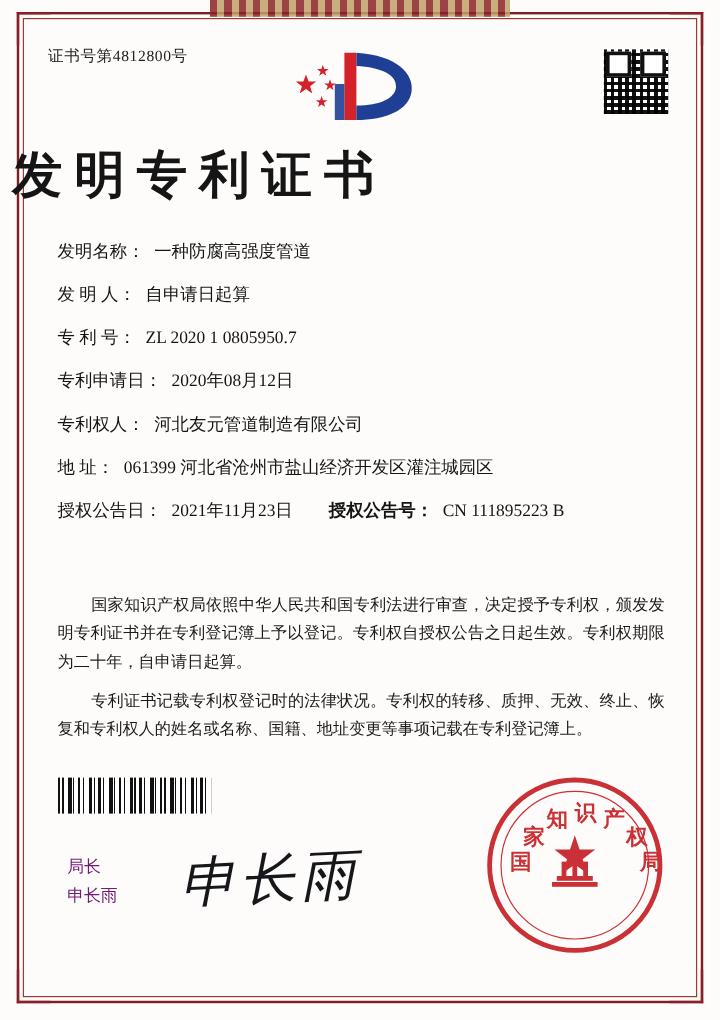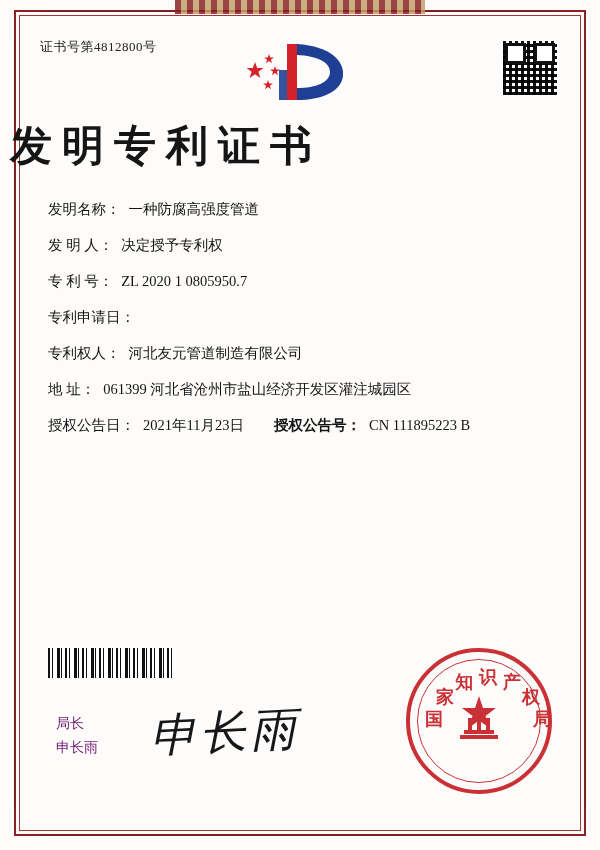--- a/index.html
+++ b/index.html
@@ -296,32 +296,33 @@
   <div class="fields">
     <div class="field-row">
       <span class="field-label sp1">发明名称</span>
       <span class="field-label sp1">：</span>
       <span class="field-value">一种防腐高强度管道</span>
     </div>
 
     <div class="field-row">
       <span class="field-label sp1">发 明 人</span>
       <span class="field-label sp1">：</span>
-      <span class="field-value">决定授予专利权</span>
+      <span class="field-value">自申请日起算</span>
     </div>
 
     <div class="field-row">
       <span class="field-label sp1">专 利 号</span>
       <span class="field-label sp1">：</span>
       <span class="field-value">ZL 2020 1 0805950.7</span>
     </div>
 
     <div class="field-row">
       <span class="field-label sp1">专利申请日</span>
       <span class="field-label sp1">：</span>
+      <span class="field-value">2020年08月12日</span>
     </div>
 
     <div class="field-row">
       <span class="field-label sp1">专利权人</span>
       <span class="field-label sp1">：</span>
       <span class="field-value">河北友元管道制造有限公司</span>
     </div>
 
     <div class="field-row">
       <span class="field-label sp1">地    址</span>
@@ -334,20 +335,24 @@
       <span class="field-label sp1">：</span>
       <span class="field-value" style="flex:0 0 auto;">2021年11月23日</span>
       <span class="dual-right">
         <span class="field-label">授权公告号</span>
         <span class="field-label">：</span>
         <span class="field-value">CN 111895223 B</span>
       </span>
     </div>
   </div>
 
+  <div class="body-text">
+    <p>国家知识产权局依照中华人民共和国专利法进行审查，决定授予专利权，颁发发明专利证书并在专利登记簿上予以登记。专利权自授权公告之日起生效。专利权期限为二十年，自申请日起算。</p>
+    <p>专利证书记载专利权登记时的法律状况。专利权的转移、质押、无效、终止、恢复和专利权人的姓名或名称、国籍、地址变更等事项记载在专利登记簿上。</p>
+  </div>
 
   <div class="barcode"></div>
 
   <div class="sig-block">
     <div>局长</div>
     <div>申长雨</div>
   </div>
   <div class="sig-hand">申长雨</div>
 
   <div class="seal">

